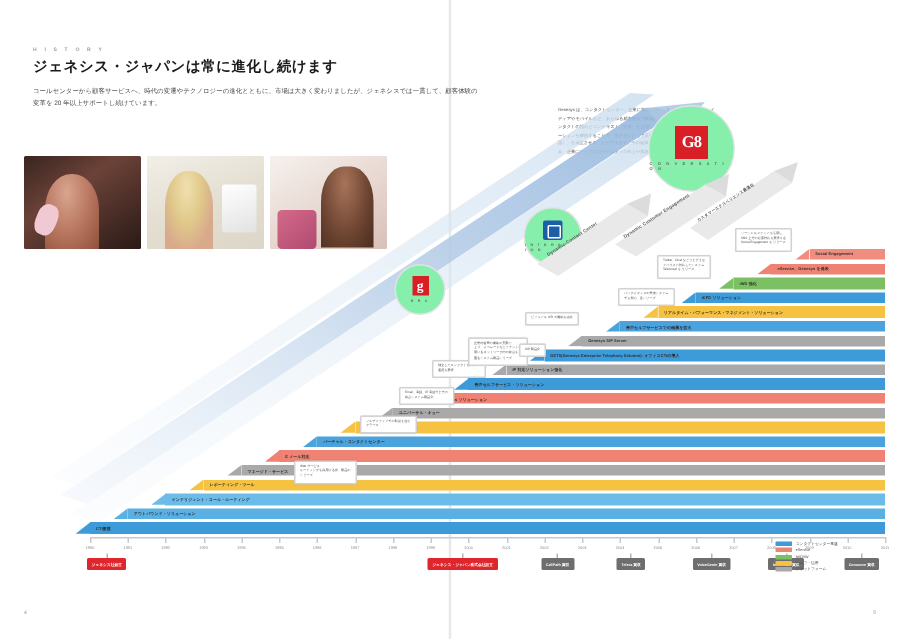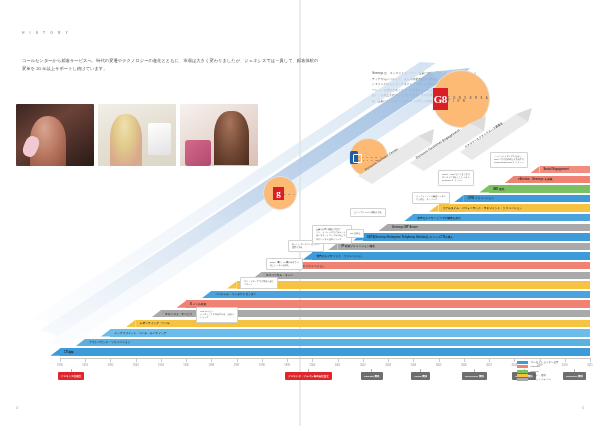--- a/index.html
+++ b/index.html
@@ -25,21 +25,21 @@
   .ph3:after{content:"";position:absolute;left:44%;top:12%;width:44%;height:86%;border-radius:44% 44% 0 0;background:radial-gradient(ellipse at 45% 22%,#a8735a 0%,#6b4330 60%,#4a2c1e 100%);}
   .ph3:before{content:"";position:absolute;left:6%;top:58%;width:34%;height:42%;background:linear-gradient(140deg,#d46a8a,#b04a70);border-radius:3px;}
 
   
   .rcopy{position:absolute;left:372px;top:71px;width:105px;font-size:2.85px;line-height:1.95;color:#4a4a4a;}
 
   
   .ribbons{position:absolute;left:0;top:0;width:600px;height:426px;pointer-events:none;}
 
   
-  .badge{position:absolute;border-radius:50%;background:#fdba74;border:.6px solid #e2e2e2;display:flex;flex-direction:row;align-items:center;justify-content:flex-end;}
+  .badge{position:absolute;border-radius:50%;background:#86efac;border:.6px solid #e2e2e2;display:flex;flex-direction:column;align-items:center;justify-content:center;}
   .badge .bmark{display:flex;align-items:center;justify-content:center;}
   .badge .blabel{font-size:2.5px;letter-spacing:1.1px;color:#6b6b6b;font-weight:bold;margin-top:2px;}
   .b-era{left:263px;top:176px;width:32px;height:32px;}
   .b-era .bmark{width:11px;height:13px;background:#d81f26;color:#fff;font-size:9px;font-weight:bold;font-family:"Liberation Serif",serif;line-height:13px;}
   .b-int{left:349px;top:138px;width:37px;height:37px;}
   .b-int .bmark{width:13px;height:13px;background:#1c5fa8;border-radius:1.5px;position:relative;}
   .b-int .bmark:after{content:"";position:absolute;left:3px;top:3px;width:7px;height:7px;border:1.1px solid #fff;border-radius:1px;}
   .b-conv{left:432px;top:70px;width:56px;height:56px;}
   .b-conv .bmark{width:22px;height:22px;background:#d81f26;color:#fff;font-size:11px;font-weight:bold;font-family:"Liberation Serif",serif;line-height:22px;letter-spacing:-.5px;}
   .b-conv .blabel{font-size:2.7px;letter-spacing:1.4px;}
@@ -77,20 +77,21 @@
   .pgR{position:absolute;right:16px;top:406px;font-size:3.4px;color:#9b9b9b;}
 </style>
 </head>
 <body>
 
 <div class="page">
 
   <div class="gutter"></div>
 
   <div class="eyebrow">H I S T O R Y</div>
+  <div class="title">ジェネシス・ジャパンは常に進化し続けます</div>
   <div class="lede">コールセンターから顧客サービスへ、時代の変遷やテクノロジーの進化とともに、市場は大きく変わりましたが、ジェネシスでは一貫して、顧客体験の変革を 20 年以上サポートし続けています。</div>
 
   <div class="photos">
     <div class="photo ph1"></div>
     <div class="photo ph2"></div>
     <div class="photo ph3"></div>
   </div>
 
   <div class="rcopy">Genesys は、コンタクトセンター、企業に加え、Web、E メール、ソーシャルメディアやモバイルなど、あらゆる顧客接点で継続的に発生する顧客との多様なコンタクトの流れとコンテキスト（文脈）を管理し、チャネルを超えてコミュニケーションを継続することで、担当者にとって意味のある「カンバセーション（対話）」を成立させることができます。その結果、顧客にとっては問題解決が進み、企業にとってはロイヤルティの向上や顧客を獲得することができます。</div>
 

